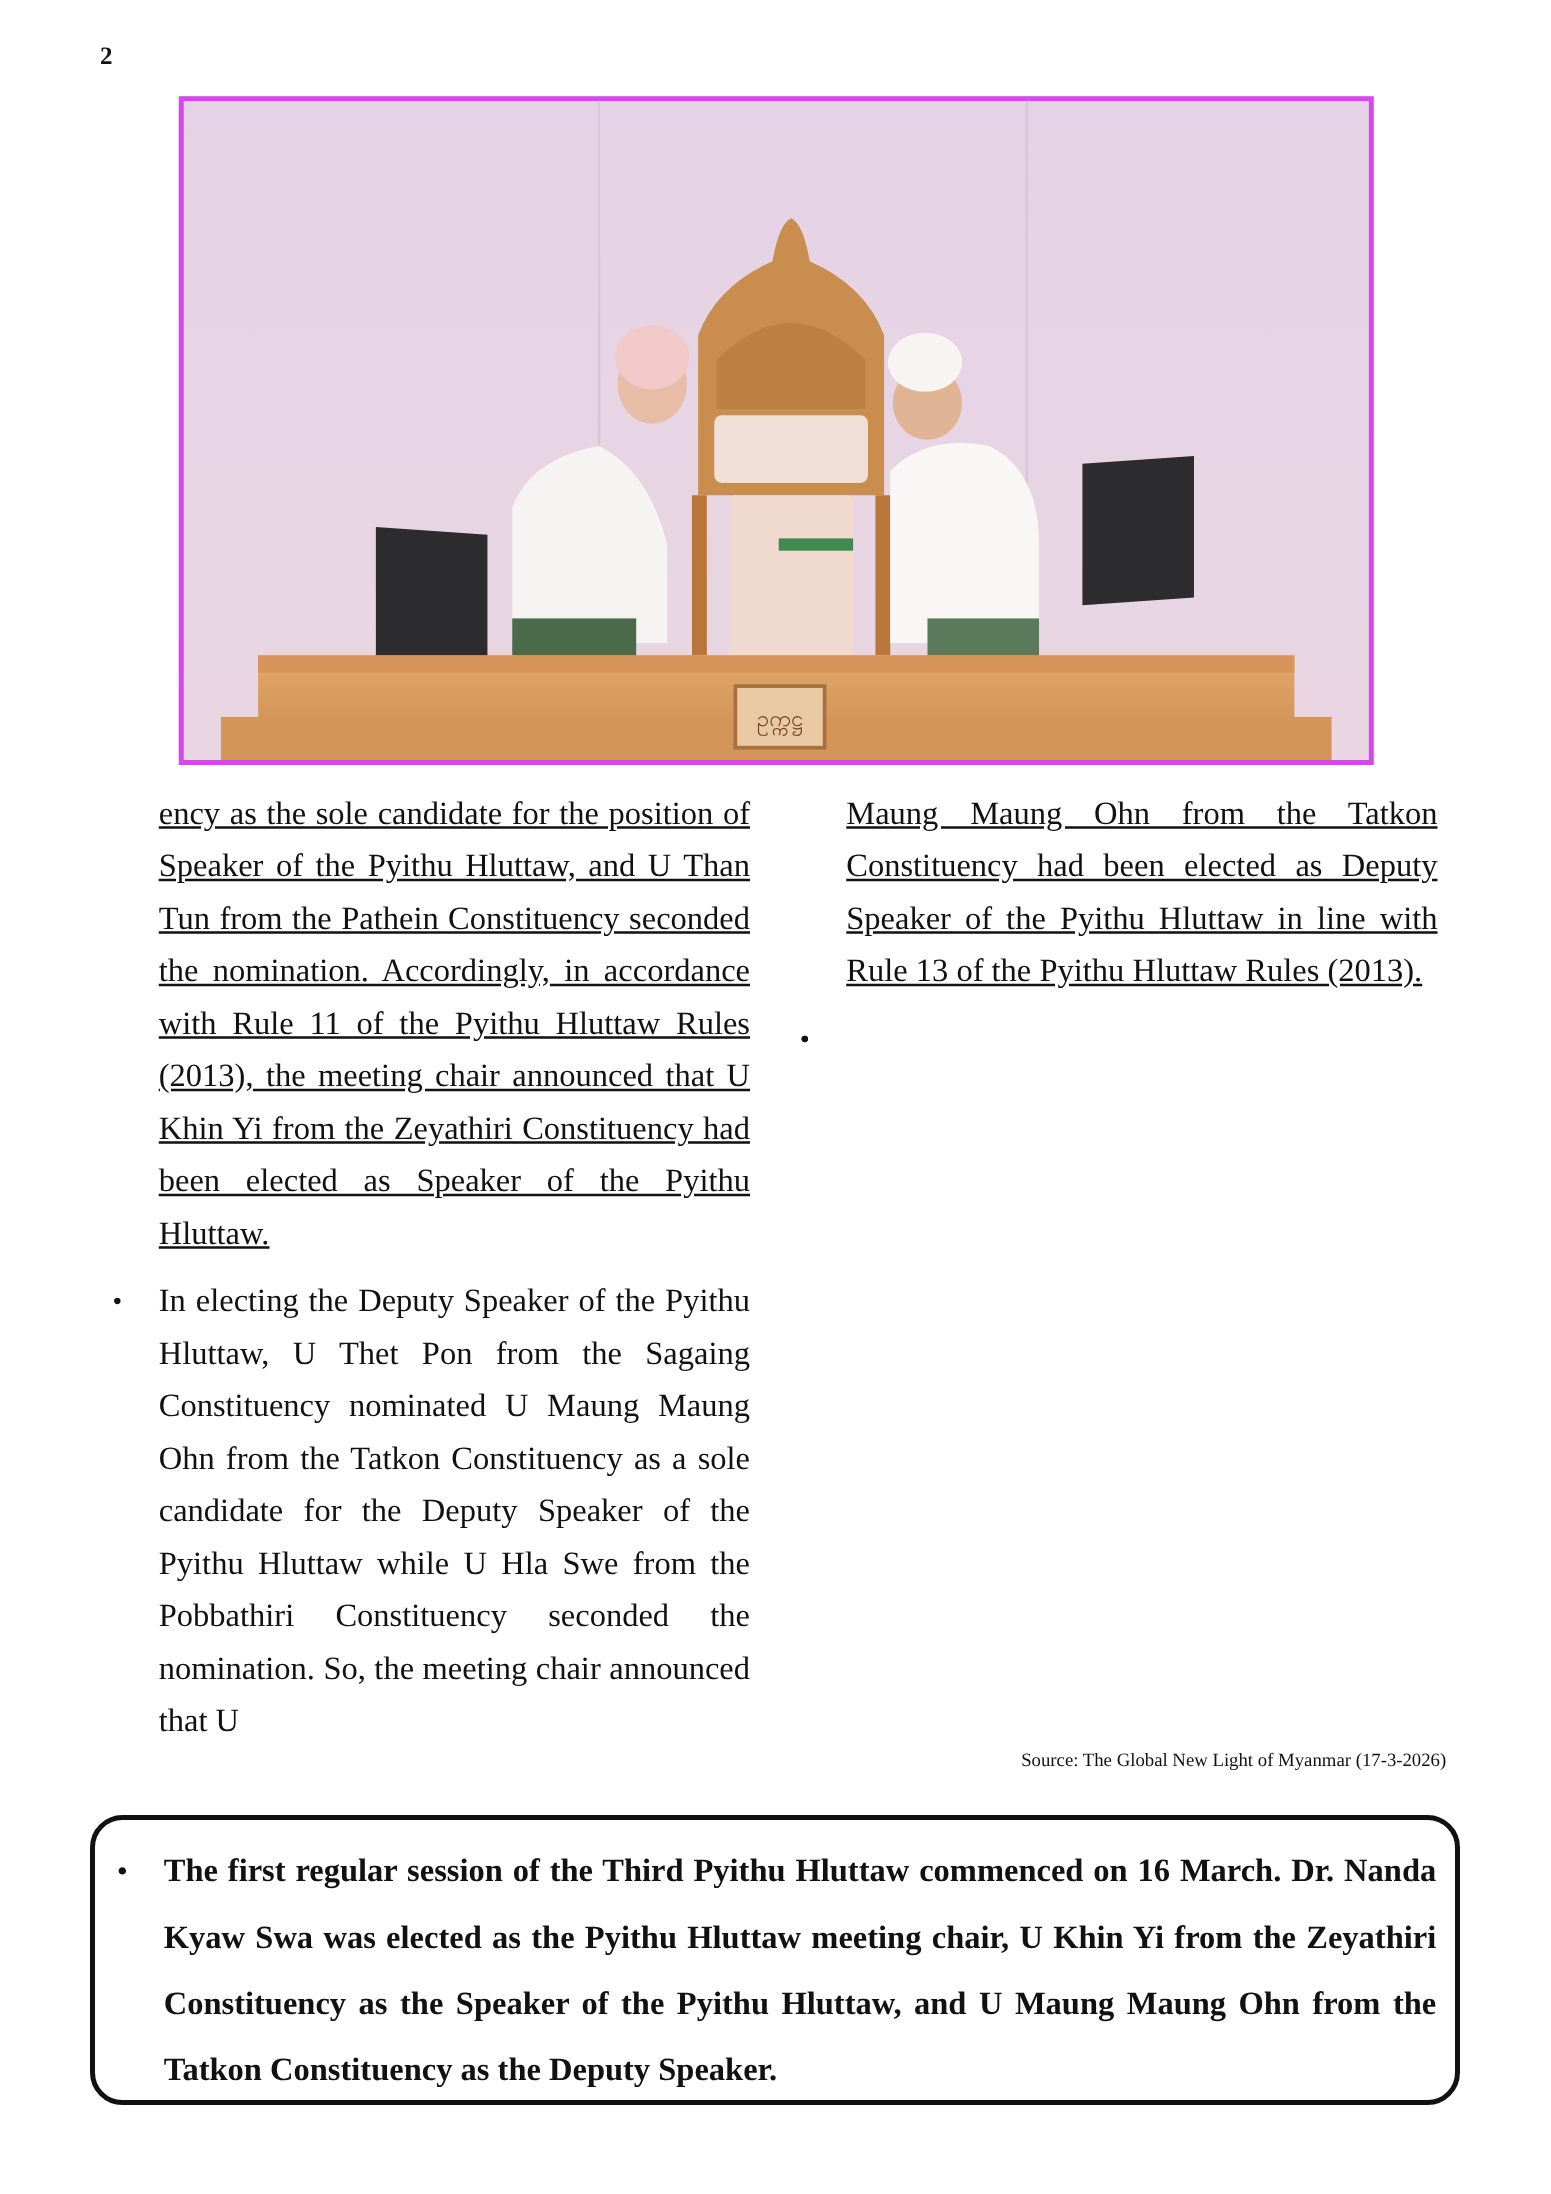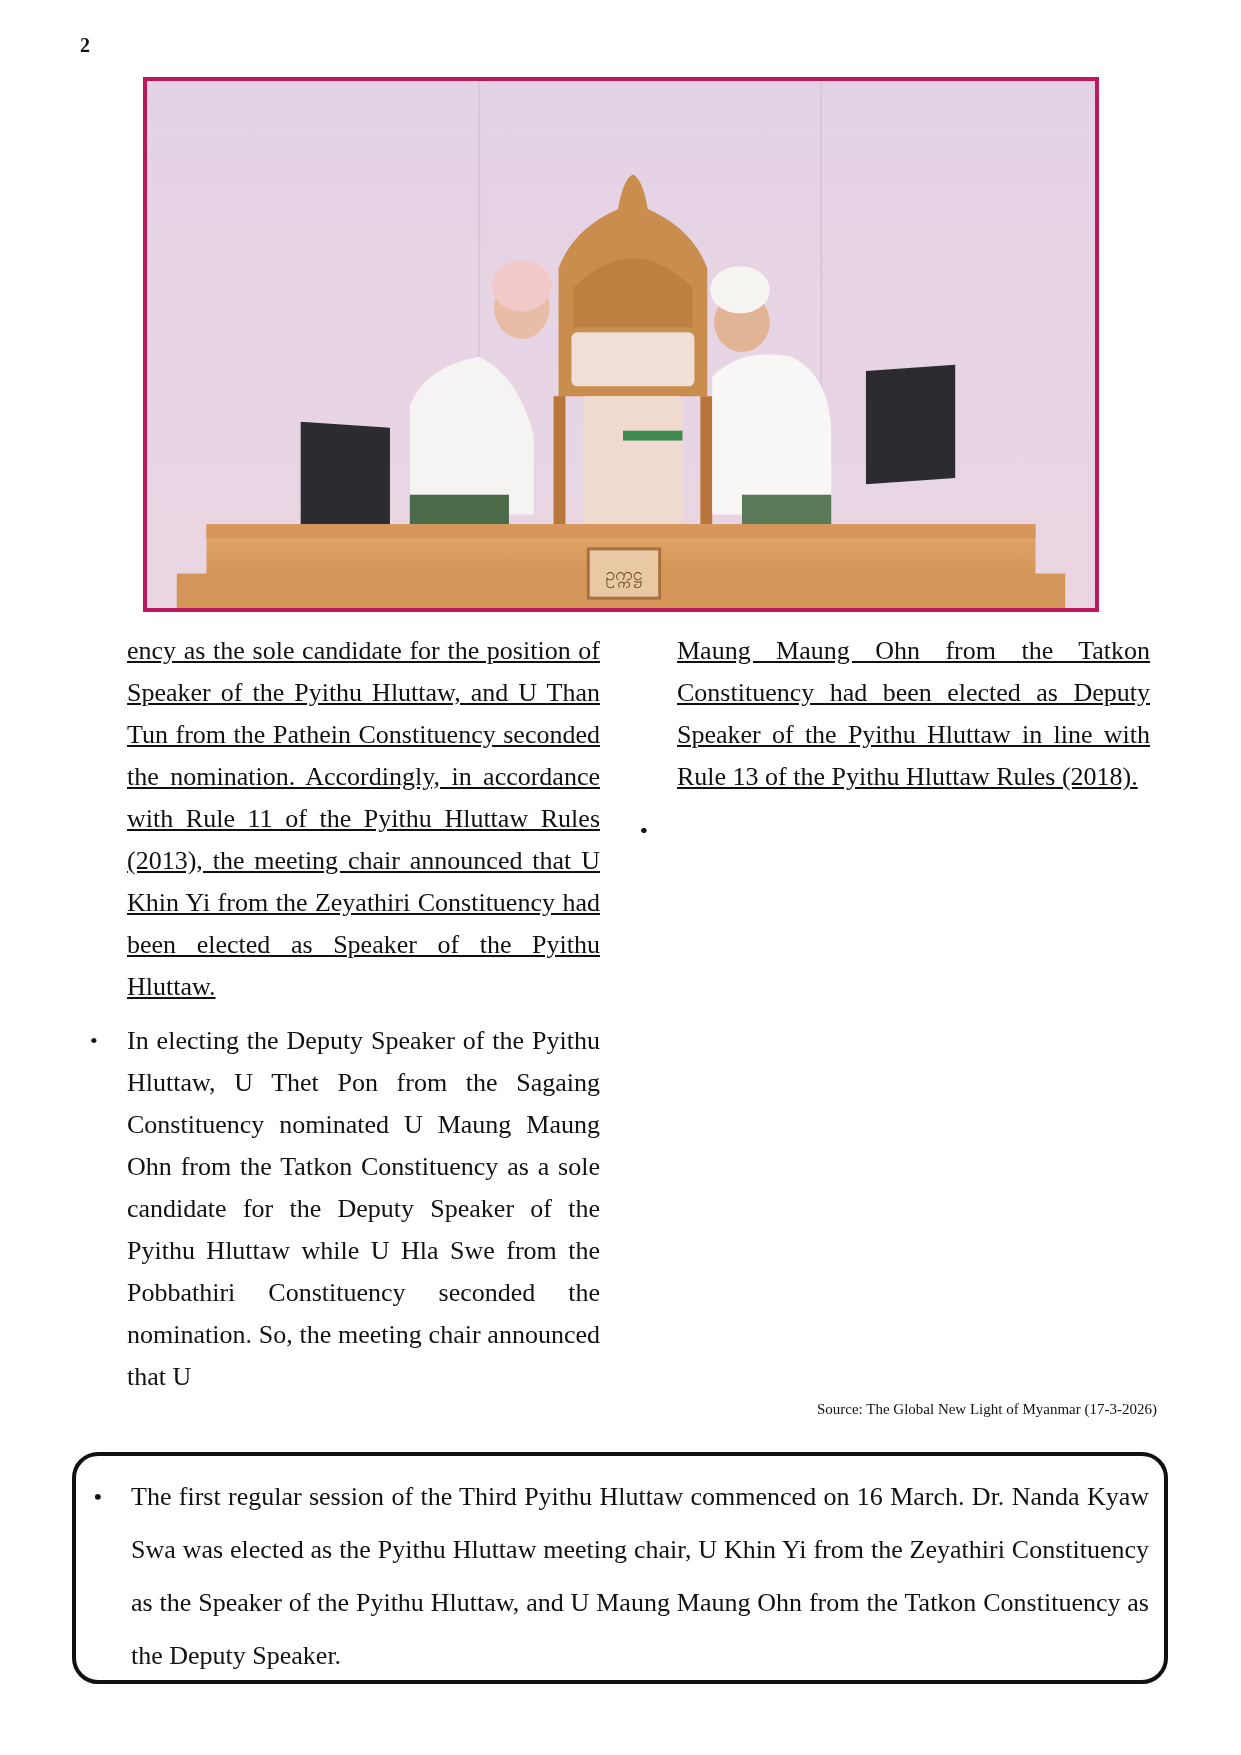--- a/index.html
+++ b/index.html
@@ -6,21 +6,21 @@
   body {
     width: 1241px; height: 1755px; position: relative; overflow: hidden;
     font-family: "Liberation Serif", "DejaVu Serif", serif; color: #111;
   }
   .page-number {
     position: absolute; left: 80px; top: 34px;
     font-size: 20px; font-weight: bold;
   }
   .photo {
     position: absolute; left: 143px; top: 77px; width: 956px; height: 535px;
-    border: 4px solid #be185d; box-sizing: border-box; overflow: hidden;
+    border: 4px solid #d946ef; box-sizing: border-box; overflow: hidden;
     background: #e6d6e6;
   }
   .photo svg { display: block; width: 100%; height: 100%; }
   .col {
     position: absolute; top: 630px; font-size: 26px; line-height: 42px;
     text-align: justify;
   }
   .col-left { left: 90px; width: 510px; }
   .col-right { left: 640px; width: 510px; }
   .para { margin: 0; }
@@ -32,21 +32,21 @@
   .first-line-indent { text-indent: 37px; margin-top: 12px; }
   .source {
     position: absolute; right: 84px; top: 1401px; font-size: 15px; font-weight: normal;
   }
   .callout {
     position: absolute; left: 72px; top: 1452px; width: 1096px; height: 232px;
     border: 4px solid #111; border-radius: 26px; box-sizing: border-box;
   }
   .callout-text {
     position: absolute; left: 55px; top: 14px; width: 1018px;
-    font-size: 26px; line-height: 53px; font-weight: normal; text-align: justify;
+    font-size: 26px; line-height: 53px; font-weight: bold; text-align: justify;
   }
   .callout-bullet {
     position: absolute; left: 18px; top: 14px; font-size: 22px; line-height: 53px; font-weight: bold;
   }
 </style>
 </head>
 <body>
 
 <div class="page-number">2</div>
 
@@ -106,21 +106,21 @@
 
 <div class="col col-left">
   <p class="para indented">ency as the sole candidate for the position of Speaker of the Pyithu Hluttaw, and U Than Tun from the Pathein Constituency seconded the nomination. Accordingly, in accordance with Rule 11 of the Pyithu Hluttaw Rules (2013), the meeting chair announced that U Khin Yi from the Zeyathiri Constituency had been elected as Speaker of the Pyithu Hluttaw.</p>
   <div class="bullet-item">
     <span class="bullet">•</span>
     <span>In electing the Deputy Speaker of the Pyithu Hluttaw, U Thet Pon from the Sagaing Constituency nominated U Maung Maung Ohn from the Tatkon Constituency as a sole candidate for the Deputy Speaker of the Pyithu Hluttaw while U Hla Swe from the Pobbathiri Constituency seconded the nomination. So, the meeting chair announced that U</span>
   </div>
 </div>
 
 <div class="col col-right">
-  <p class="para indented">Maung Maung Ohn from the Tatkon Constituency had been elected as Deputy Speaker of the Pyithu Hluttaw in line with Rule 13 of the Pyithu Hluttaw Rules (2018).</p>
+  <p class="para indented">Maung Maung Ohn from the Tatkon Constituency had been elected as Deputy Speaker of the Pyithu Hluttaw in line with Rule 13 of the Pyithu Hluttaw Rules (2013).</p>
   <div class="bullet-item">
     <span class="bullet">•</span>
   </div>
   <div class="bullet-item">
     <span class="bullet">•</span>
   </div>
 </div>
 
 <div class="source">Source: The Global New Light of Myanmar (17-3-2026)</div>
 

